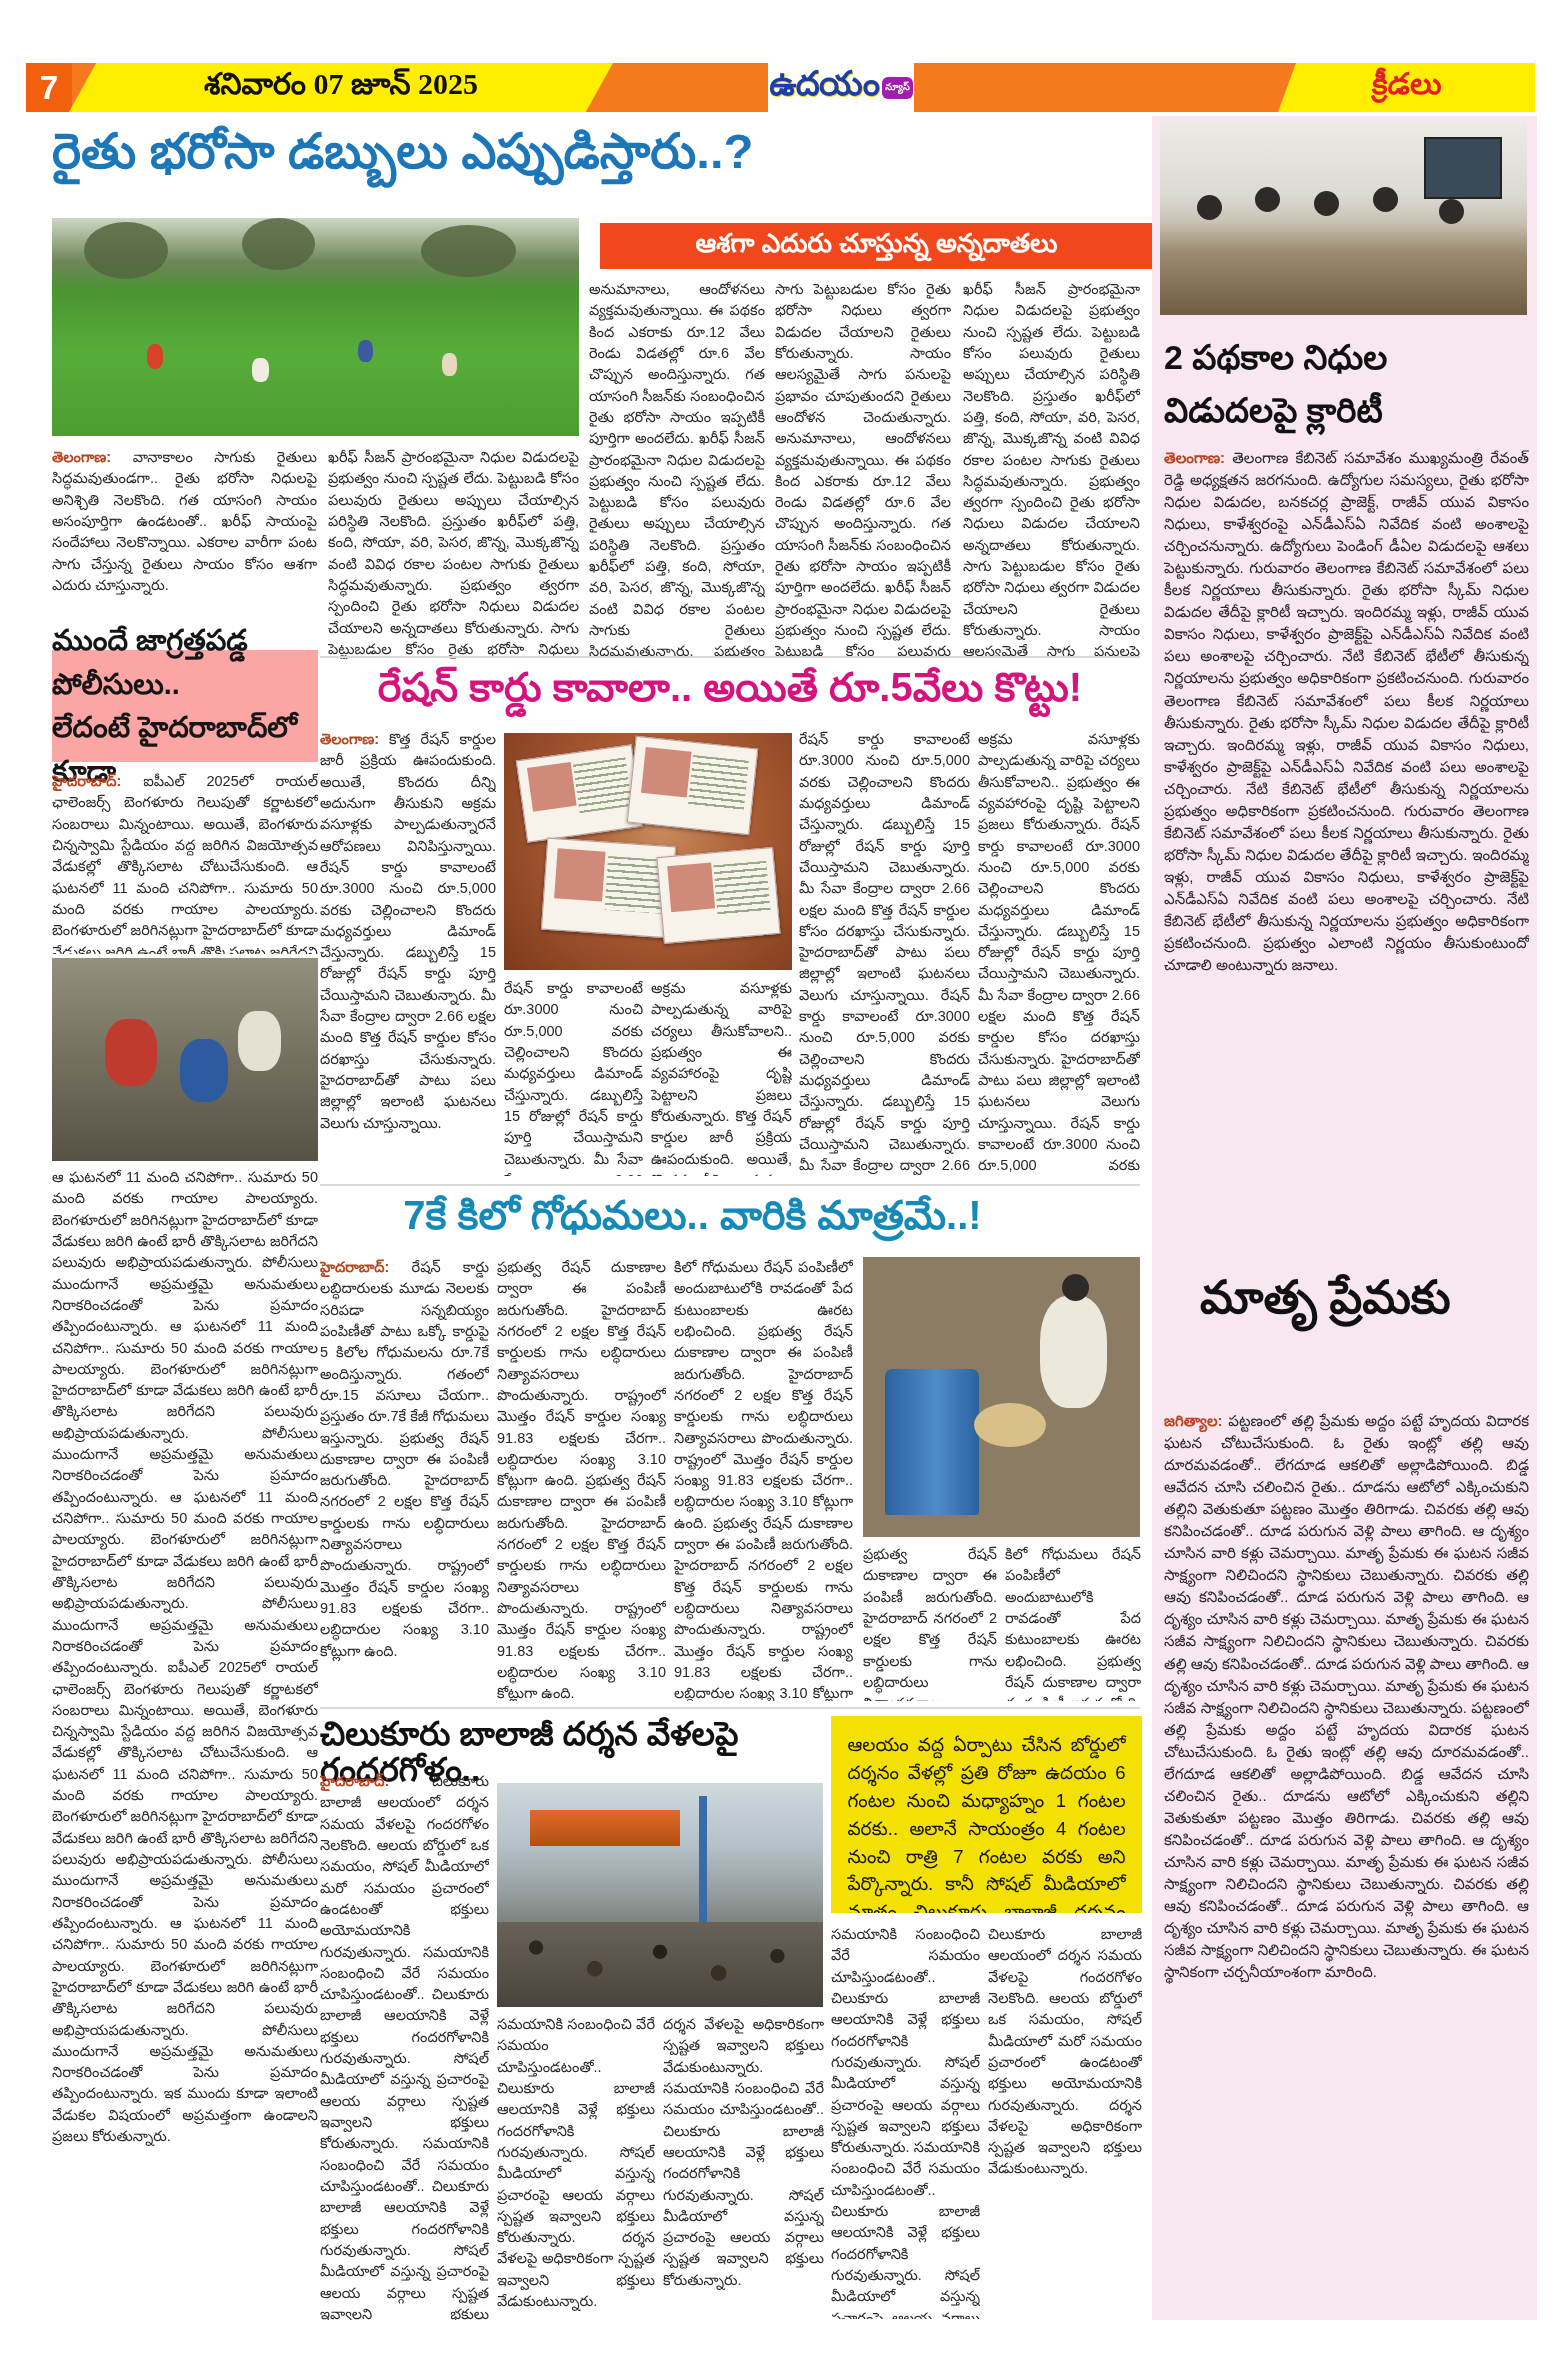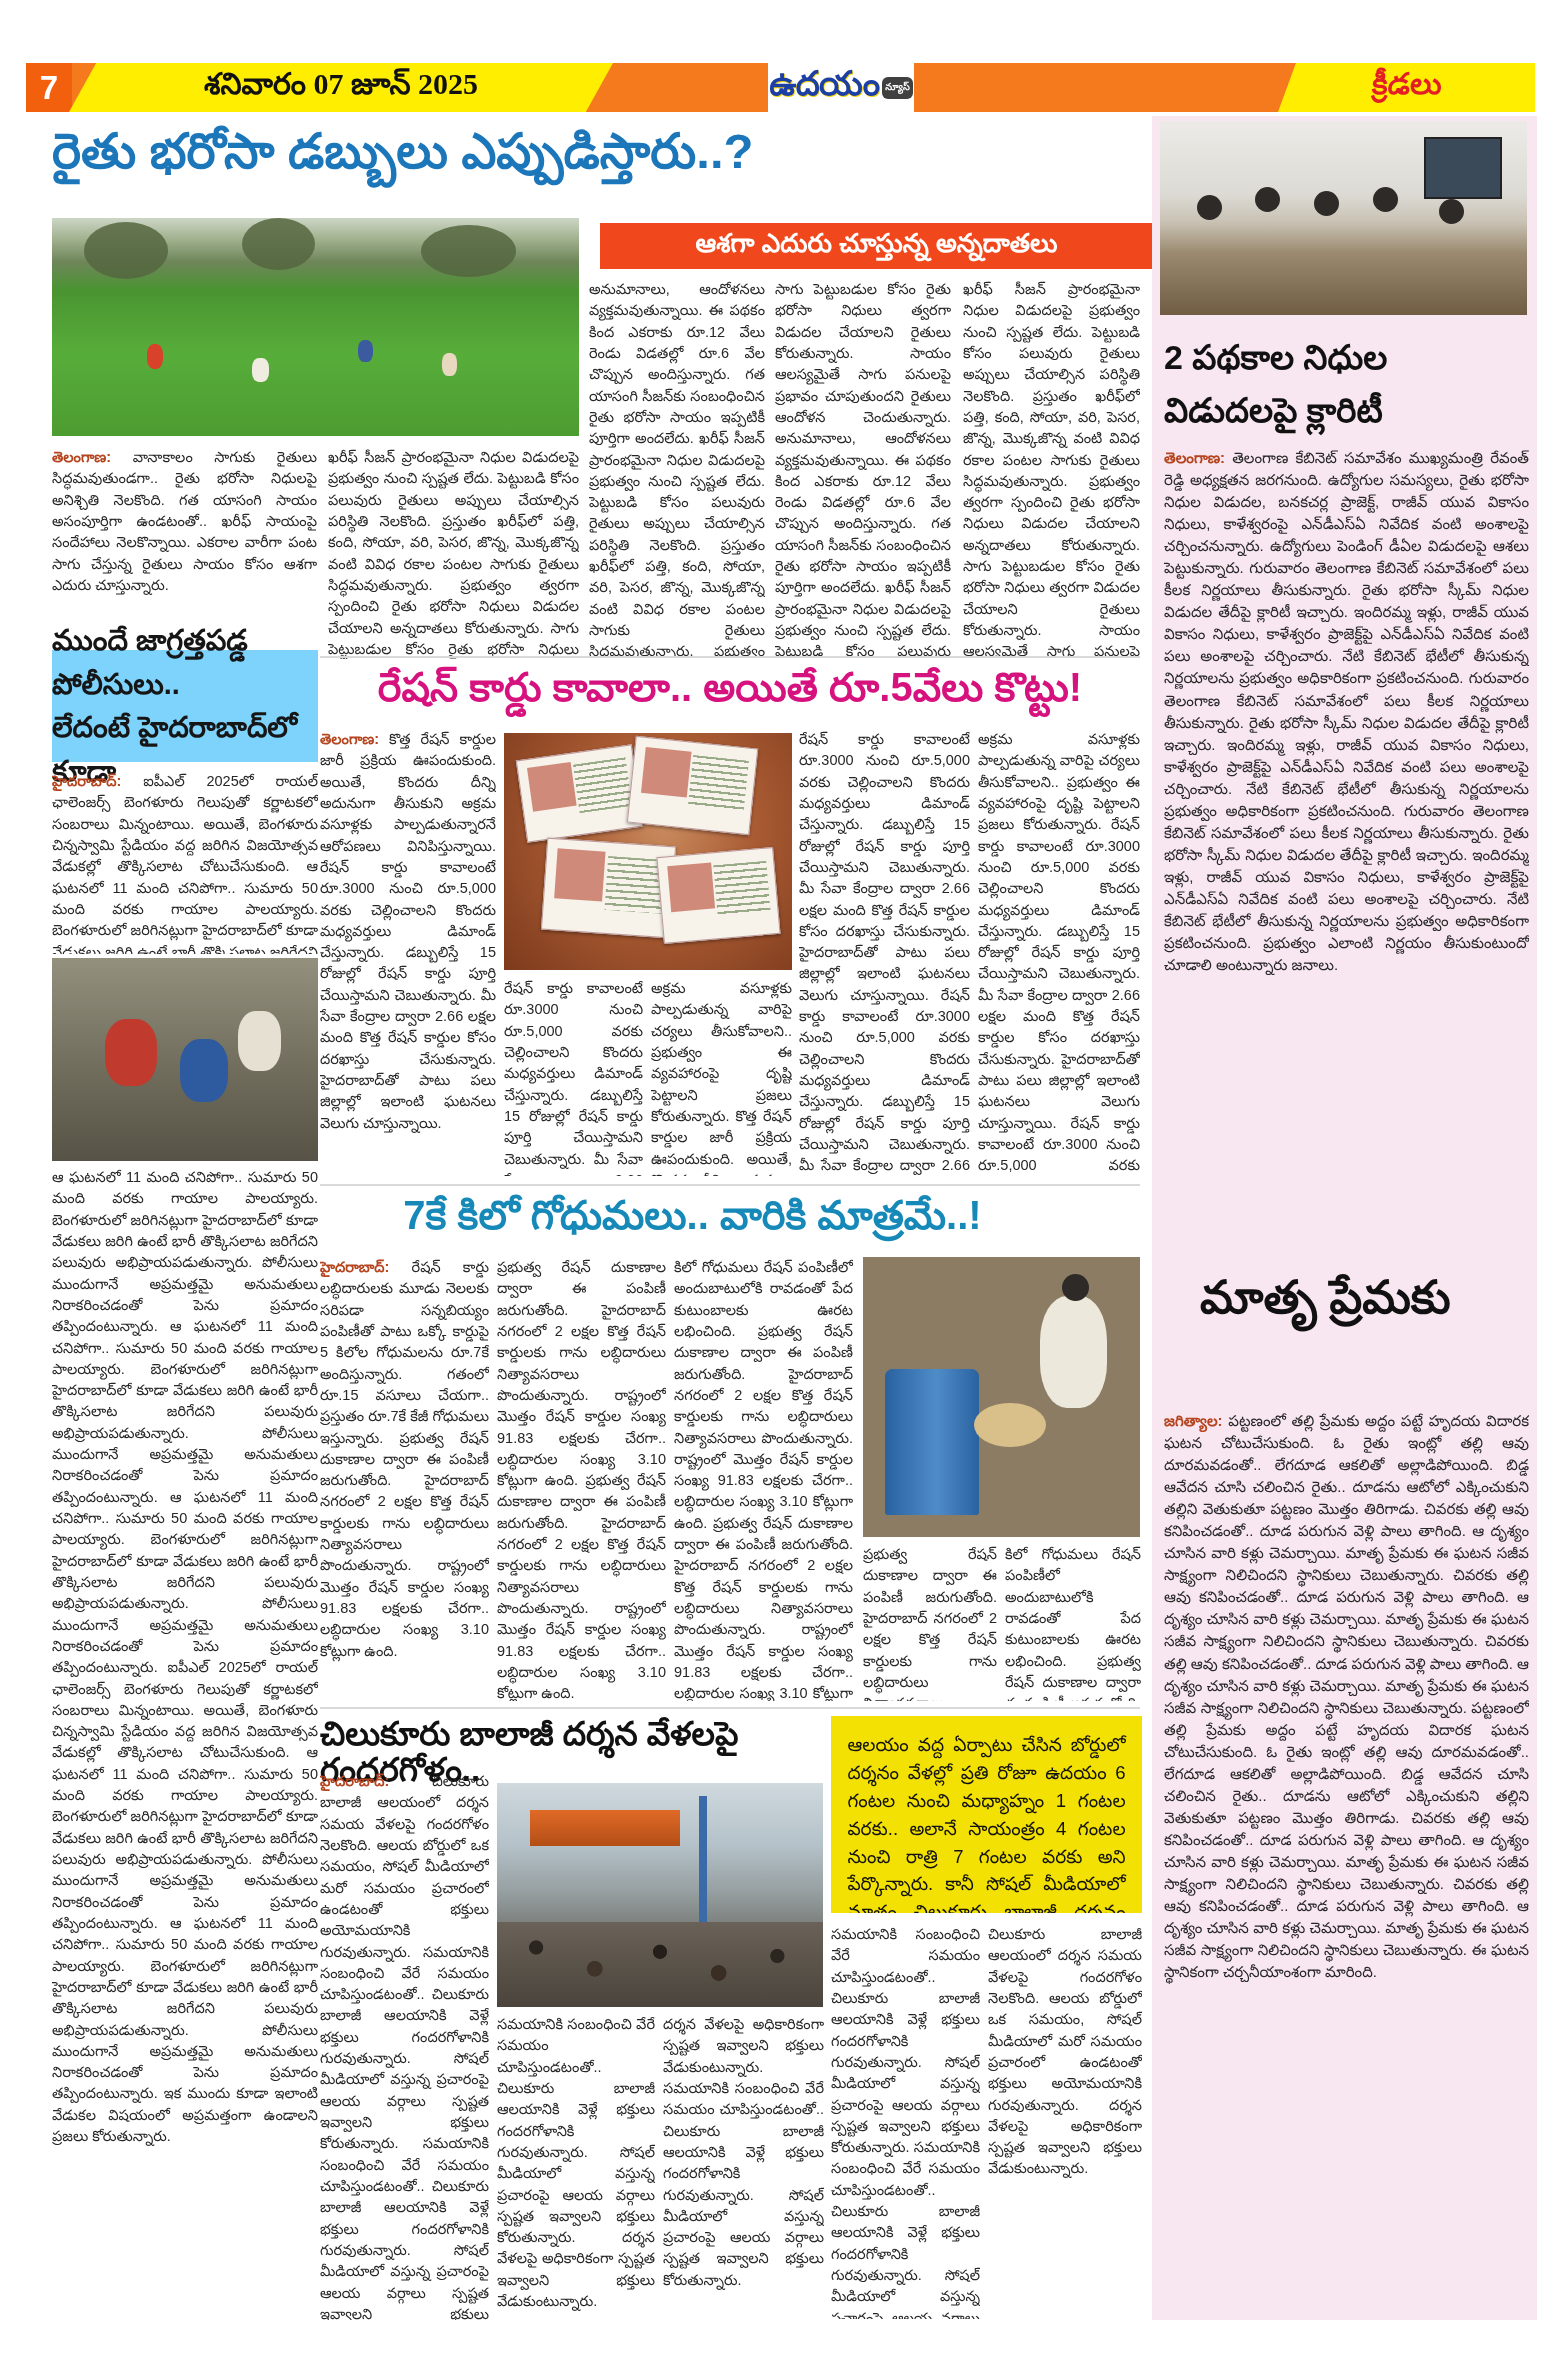--- a/index.html
+++ b/index.html
@@ -10,39 +10,39 @@
   .topbar{position:absolute;left:26px;top:63px;width:1509px;height:49px;background:#f57a1d;}
   .seven{position:absolute;left:0;top:0;width:46px;height:49px;background:#f2600e;color:#fff;
          font-weight:bold;font-size:33px;display:flex;align-items:center;justify-content:center;}
   .datestrip{position:absolute;left:43px;top:0;width:544px;height:49px;background:#ffee00;
          clip-path:polygon(5% 0,100% 0,95% 100%,0 100%);display:flex;align-items:center;justify-content:center;
          font-weight:bold;font-size:30px;color:#111;font-family:"Liberation Serif","DejaVu Serif",serif;}
   .logobox{position:absolute;left:742px;top:-3px;width:146px;height:55px;background:#ffffff;
          display:flex;align-items:center;justify-content:center;gap:3px;}
   .logotext{font-weight:900;font-size:34px;color:#1b3fa5;letter-spacing:-0.7px;
             text-shadow:0.7px 0.7px 0 #f5d000;}
-  .logosub{font-size:9.7px;color:#fff;background:#404040;border-radius:6px;padding:4px 3px;font-weight:bold;}
+  .logosub{font-size:9.7px;color:#fff;background:#a21caf;border-radius:6px;padding:4px 3px;font-weight:bold;}
   .sports{position:absolute;right:0;top:0;width:257px;height:49px;background:#ffee00;
          clip-path:polygon(7% 0,100% 0,100% 100%,0 100%);display:flex;align-items:center;justify-content:center;}
   .sportstext{color:#e31e24;font-weight:bold;font-size:30px;transform:skewX(-4deg);}
   
   .hl-blue{color:#1b76ba;font-weight:bold;font-size:49px;line-height:1.1;}
   .hl-magenta{color:#d6127e;font-weight:bold;font-size:40px;text-align:center;line-height:1.1;}
   .hl-teal{color:#1789b8;font-weight:bold;font-size:40px;text-align:center;line-height:1.1;}
   .hl-black{color:#111;font-weight:bold;font-size:34px;line-height:1.1;}
   .hl-box{color:#161616;font-weight:bold;font-size:29px;line-height:1.5;text-align:left;}
   .hl-huge{color:#111;font-weight:bold;font-size:46px;line-height:1.5;}
   .strap{background:#f0481c;color:#ffffff;font-weight:bold;font-size:26px;
          display:flex;align-items:center;justify-content:center;}
   
   .col{position:absolute;font-size:14.5px;line-height:1.47;text-align:justify;color:#262626;
        overflow:hidden;word-break:break-word;}
   .dateline{color:#b5451f;font-weight:bold;}
   .pinkbox{position:absolute;background:#f8e7f0;}
-  .greenbox{position:absolute;background:#7dd3fc;display:flex;flex-direction:column;
+  .greenbox{position:absolute;background:#fca5a5;display:flex;flex-direction:column;
             align-items:center;justify-content:center;text-align:center;}
   .yellowbox{position:absolute;background:#f3e103;color:#111;font-size:18.6px;line-height:1.5;
             padding:15px 16.4px;box-sizing:border-box;text-align:justify;overflow:hidden;}
   .rule{position:absolute;background:#d9d9d9;}
   
   .photo{position:absolute;overflow:hidden;}
   .photo-paddy{background:linear-gradient(180deg,#cdd6c6 0%,#9fb08d 10%,#6f865a 20%,#4a9431 33%,#57ad3a 62%,#4d9c31 100%);}
   .tree{position:absolute;border-radius:50%;background:#55663f;opacity:.85;}
   .fig{position:absolute;border-radius:40%;}
   .photo-cabinet{background:linear-gradient(180deg,#ecebe7 0%,#dcdad4 38%,#c9c2b4 52%,#9b8a70 68%,#6f5c43 100%);}

